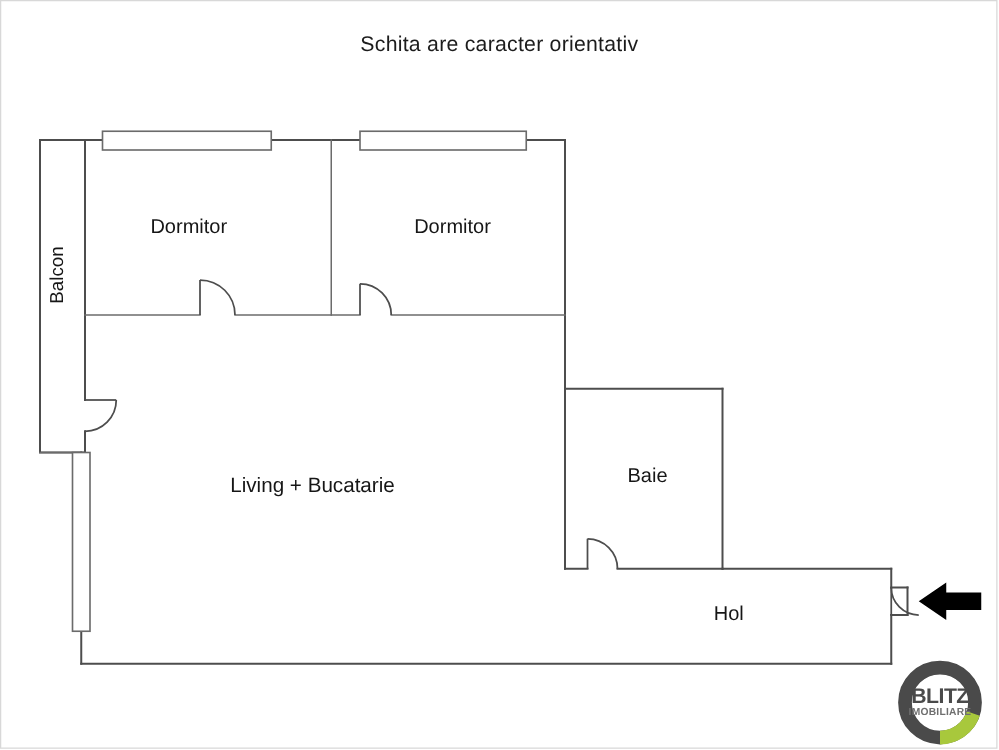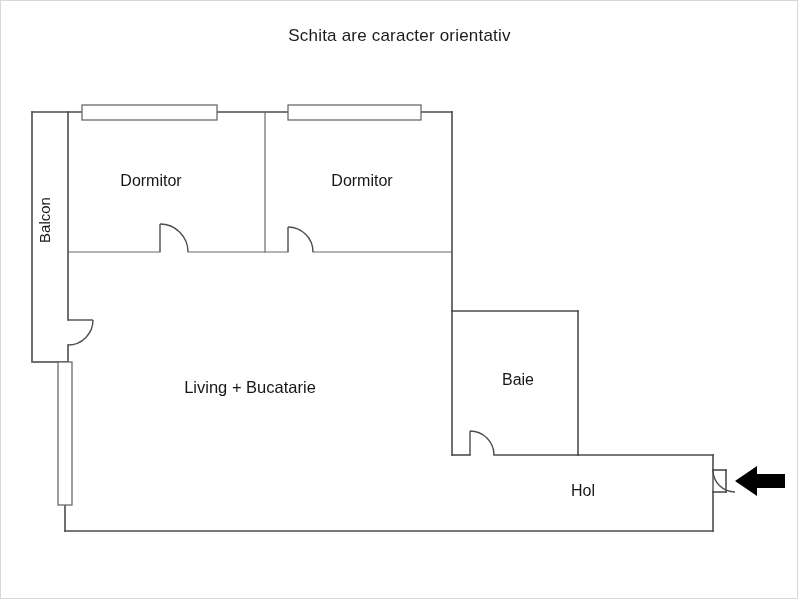--- a/index.html
+++ b/index.html
@@ -204,14 +204,26 @@
 
     <text class="room-label" x="151" y="182">Dormitor</text>
     <text class="room-label" x="362" y="182">Dormitor</text>
     <text class="room-label big" x="250" y="389">Living + Bucatarie</text>
     <text class="room-label" x="518" y="381">Baie</text>
     <text class="room-label" x="583" y="492">Hol</text>
     <text class="vertical-label" x="50" y="220" transform="rotate(-90 50 220)">Balcon</text>
 
   </svg>
 
+  <div id="logo">
+    <svg viewBox="0 0 78 70" width="78" height="70">
+
+      <circle cx="39" cy="35" r="28" fill="none" stroke="#4a4a4a" stroke-width="11"></circle>
+
+      <path d="M 39 63 A 28 28 0 0 0 65.6 43.8" fill="none" stroke="#a8c83c" stroke-width="11"></path>
+
+      <circle cx="39" cy="35" r="22" fill="#ffffff"></circle>
+      <text class="logo-text-blitz" x="39" y="35">BLITZ</text>
+      <text class="logo-text-imob" x="39" y="45">IMOBILIARE</text>
+    </svg>
+  </div>
 
 </div>
 
 </body></html>

